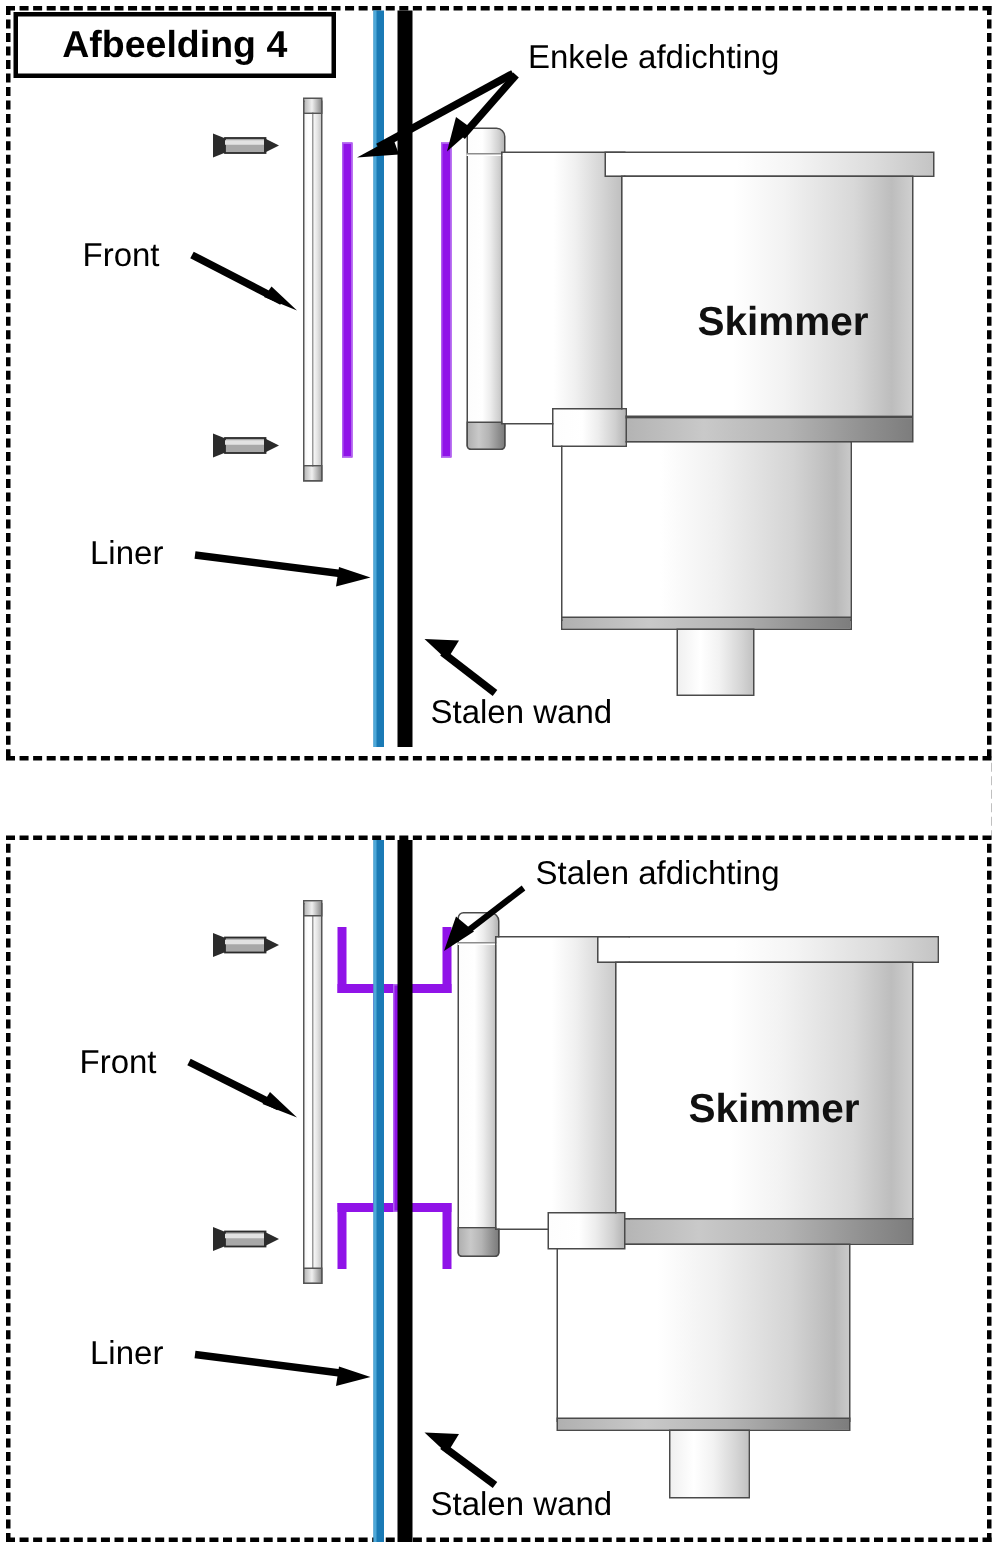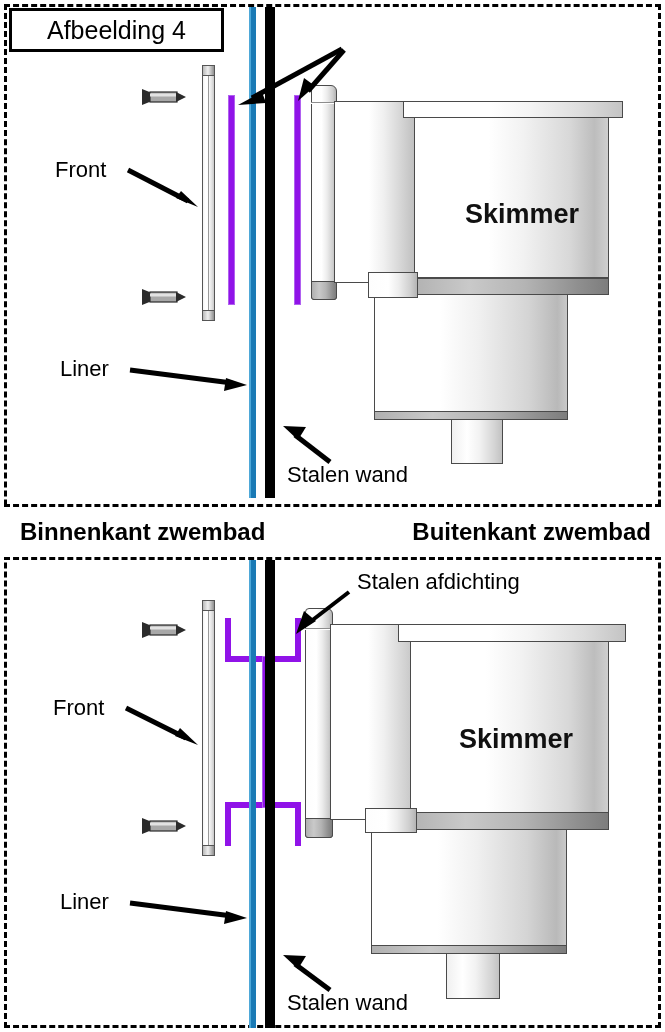--- a/index.html
+++ b/index.html
@@ -14,21 +14,21 @@
   }
   .panel{position:absolute;left:0;top:0;width:665px;overflow:hidden;}
   .panel-inner{position:absolute;left:0;top:0;width:665px;height:100%;}
 
   
   .title-box{
     position:absolute;left:9px;top:8px;width:215px;height:44px;
     border:3px solid #000;background:#fff;box-sizing:border-box;
     display:flex;align-items:center;justify-content:center;z-index:40;
   }
-  .title-box span{font-size:25px;font-weight:normal;color:#000;letter-spacing:0px;}
+  .title-box span{font-size:25px;font-weight:bold;color:#000;letter-spacing:0px;}
 
   
   .band{
     position:absolute;left:4px;width:657px;height:56px;background:#fff;
     border-top:3px dashed #000;border-bottom:3px dashed #000;
     box-sizing:border-box;z-index:35;
   }
   .band .lbl{position:absolute;top:50%;transform:translateY(-50%);
     font-size:24px;font-weight:bold;color:#000;white-space:nowrap;}
   .band .lbl.in{left:16px;}
@@ -151,34 +151,33 @@
           <line x1="130" y1="363" x2="232" y2="376" stroke="#000" stroke-width="5"></line>
           <polygon points="247,378 224,384 226,371" fill="#000"></polygon>
         </g>
 
         <g>
           <line x1="330" y1="455" x2="295" y2="428" stroke="#000" stroke-width="5"></line>
           <polygon points="283,419 306,420 298,433" fill="#000"></polygon>
         </g>
       </svg>
 
+      <span class="ann" style="left:352px;top:18px;">Enkele afdichting</span>
       <span class="ann" style="left:55px;top:150px;">Front</span>
       <span class="ann" style="left:60px;top:349px;">Liner</span>
       <span class="ann" style="left:287px;top:455px;">Stalen wand</span>
 
     </div>
   </div>
 
   <div class="title-box">
     <span>Afbeelding 4</span>
   </div>
 
   <div class="band" style="top:504px;">
-    <span class="lbl in">Binnenkant zwembad</span>
-    <span class="lbl out">Buitenkant zwembad</span>
   </div>
 
   <div class="panel" style="top:560px;height:468px;">
     <div class="panel-inner">
 
       <div class="frontplate" style="left:202px;top:42px;width:13px;height:254px;">
         <div class="midline"></div>
       </div>
       <div class="fp-cap" style="left:202px;top:40px;"></div>
       <div class="fp-cap" style="left:202px;top:285px;"></div>

